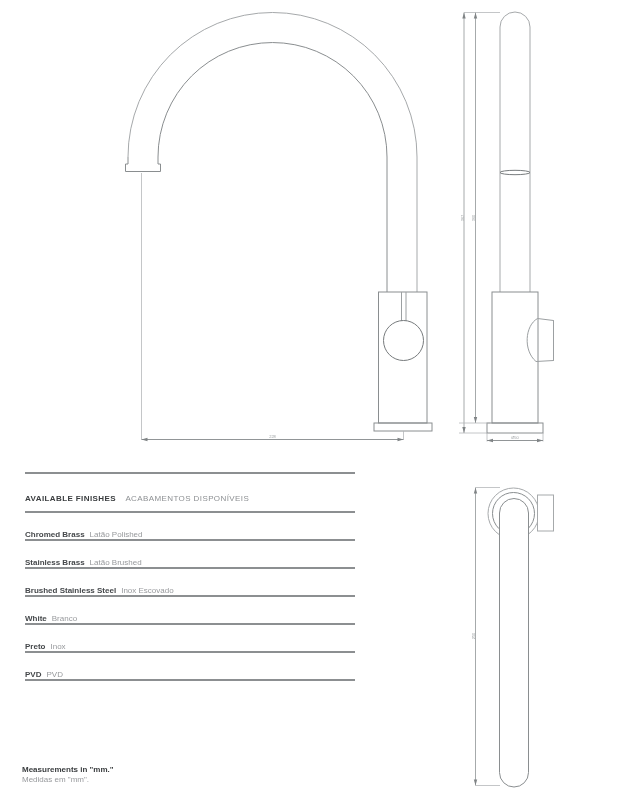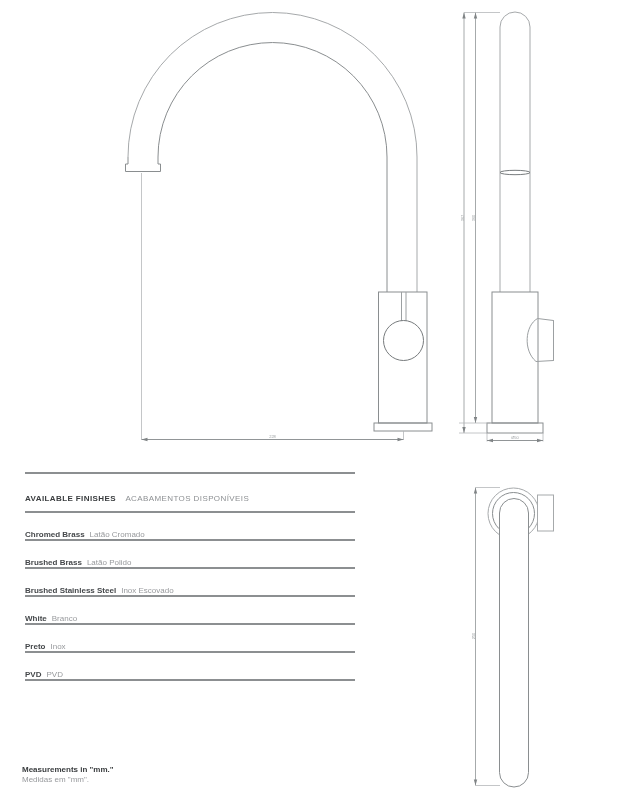--- a/index.html
+++ b/index.html
@@ -115,25 +115,25 @@
     </g>
   </svg>
 
   <div class="finishes">
     <div class="f-header">
       <span class="en">AVAILABLE FINISHES</span>
       <span class="pt">ACABAMENTOS DISPONÍVEIS</span>
     </div>
     <div class="f-row">
       <span class="en">Chromed Brass</span>
-      <span class="pt">Latão Cromado</span>
+      <span class="pt">Latão Polished</span>
     </div>
     <div class="f-row">
-      <span class="en">Brushed Brass</span>
-      <span class="pt">Latão Polido</span>
+      <span class="en">Stainless Brass</span>
+      <span class="pt">Latão Brushed</span>
     </div>
     <div class="f-row">
       <span class="en">Brushed Stainless Steel</span>
       <span class="pt">Inox Escovado</span>
     </div>
     <div class="f-row">
       <span class="en">White</span>
       <span class="pt">Branco</span>
     </div>
     <div class="f-row">

